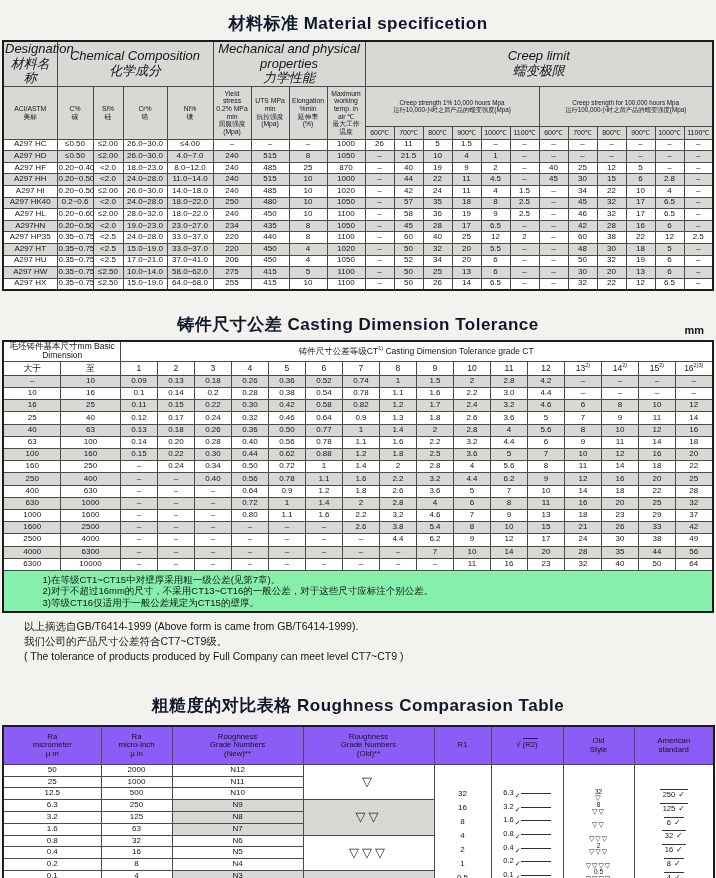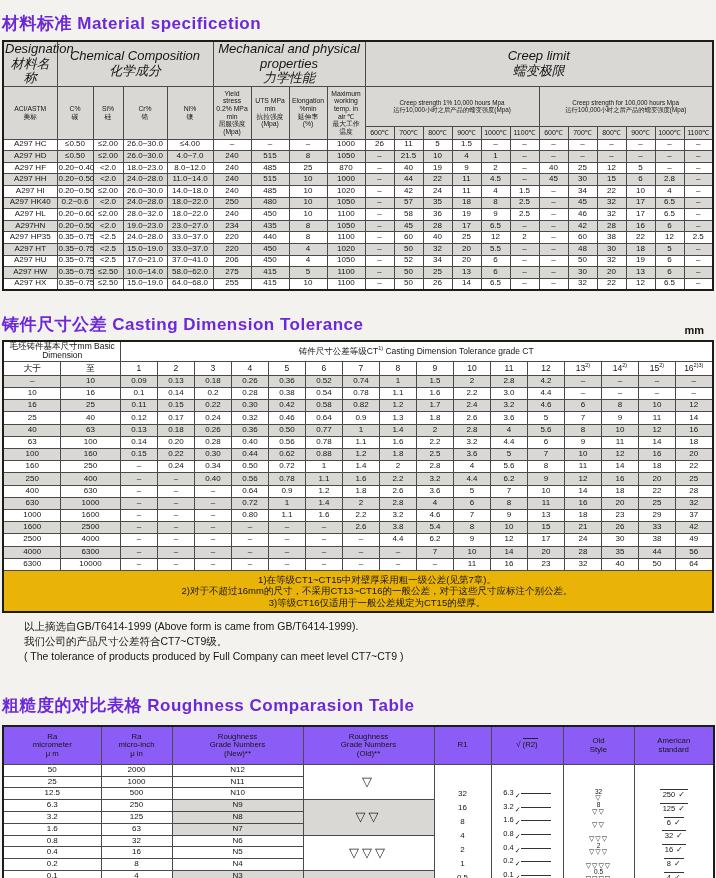--- a/index.html
+++ b/index.html
@@ -1,19 +1,19 @@
 <!DOCTYPE html>
 <html><head>
 <meta charset="utf-8">
 <style>
   *{margin:0;padding:0;box-sizing:border-box;}
   html,body{background:#f3f2ee;}
   body{width:716px;height:878px;overflow:hidden;font-family:"Liberation Sans",sans-serif;color:#151515;}
   .page{width:716px;height:878px;padding:4px 2px 0 2px;}
-  .sec-title{font-weight:bold;font-size:17px;letter-spacing:.5px;color:#6d28d9;}
+  .sec-title{text-align:center;font-weight:bold;font-size:17px;letter-spacing:.5px;color:#0f172a;}
   .t1-title{margin:8px 0 5px 0;}
   .t2-titlewrap{position:relative;margin:22px 0 4px 0;}
   .t3-titlewrap{margin:30px 0 8px 0;}
   .mm-label{position:absolute;right:10px;bottom:0;font-size:11px;font-weight:bold;}
   table{border-collapse:collapse;table-layout:fixed;margin:0 auto;border:2px solid #1c1c1c;background:#fff;}
   th,td{border:1px solid #4a4a4a;text-align:center;vertical-align:middle;padding:0 1px;line-height:1.12;}
   .pre{white-space:pre-line;}
   .shade{background:#d9d8d5;}
   sup{font-size:5.5px;vertical-align:super;line-height:0;}
 
@@ -26,21 +26,21 @@
   #t1 .hrow3 th{height:13px;font-size:7px;}
   #t1 tbody td{font-size:8px;height:11.6px;}
   #t1 .rowname{font-size:8px;}
 
   
   #t2{width:660px;}
   #t2 thead th{font-weight:normal;background:#fff;}
   #t2 .hrow1 th{height:14px;font-size:8.5px;}
   #t2 .hrow2 th{height:14px;font-size:8.5px;}
   #t2 tbody td{font-size:8px;height:12.2px;}
-  .footnote-cell{background:#eab308;text-align:center;padding:3px 0 3px 38px !important;}
+  .footnote-cell{background:#86efac;text-align:left;padding:3px 0 3px 38px !important;}
   .footnote-line{font-size:9.5px;line-height:11.5px;}
   .t2-notes{margin:6px 0 0 22px;}
   .t2-note{font-size:10.5px;line-height:15px;}
 
   
   #t3{width:712px;}
   #t3 thead th{background:#8b5cf6;font-weight:normal;font-size:7.8px;height:38px;}
   #t3 tbody td{font-size:8px;height:11.8px;}
   #t3 .tri-group{font-size:13px;letter-spacing:3px;color:#222;}
   .ovl{border-top:1px solid #222;padding-top:1px;margin-left:2px;}

